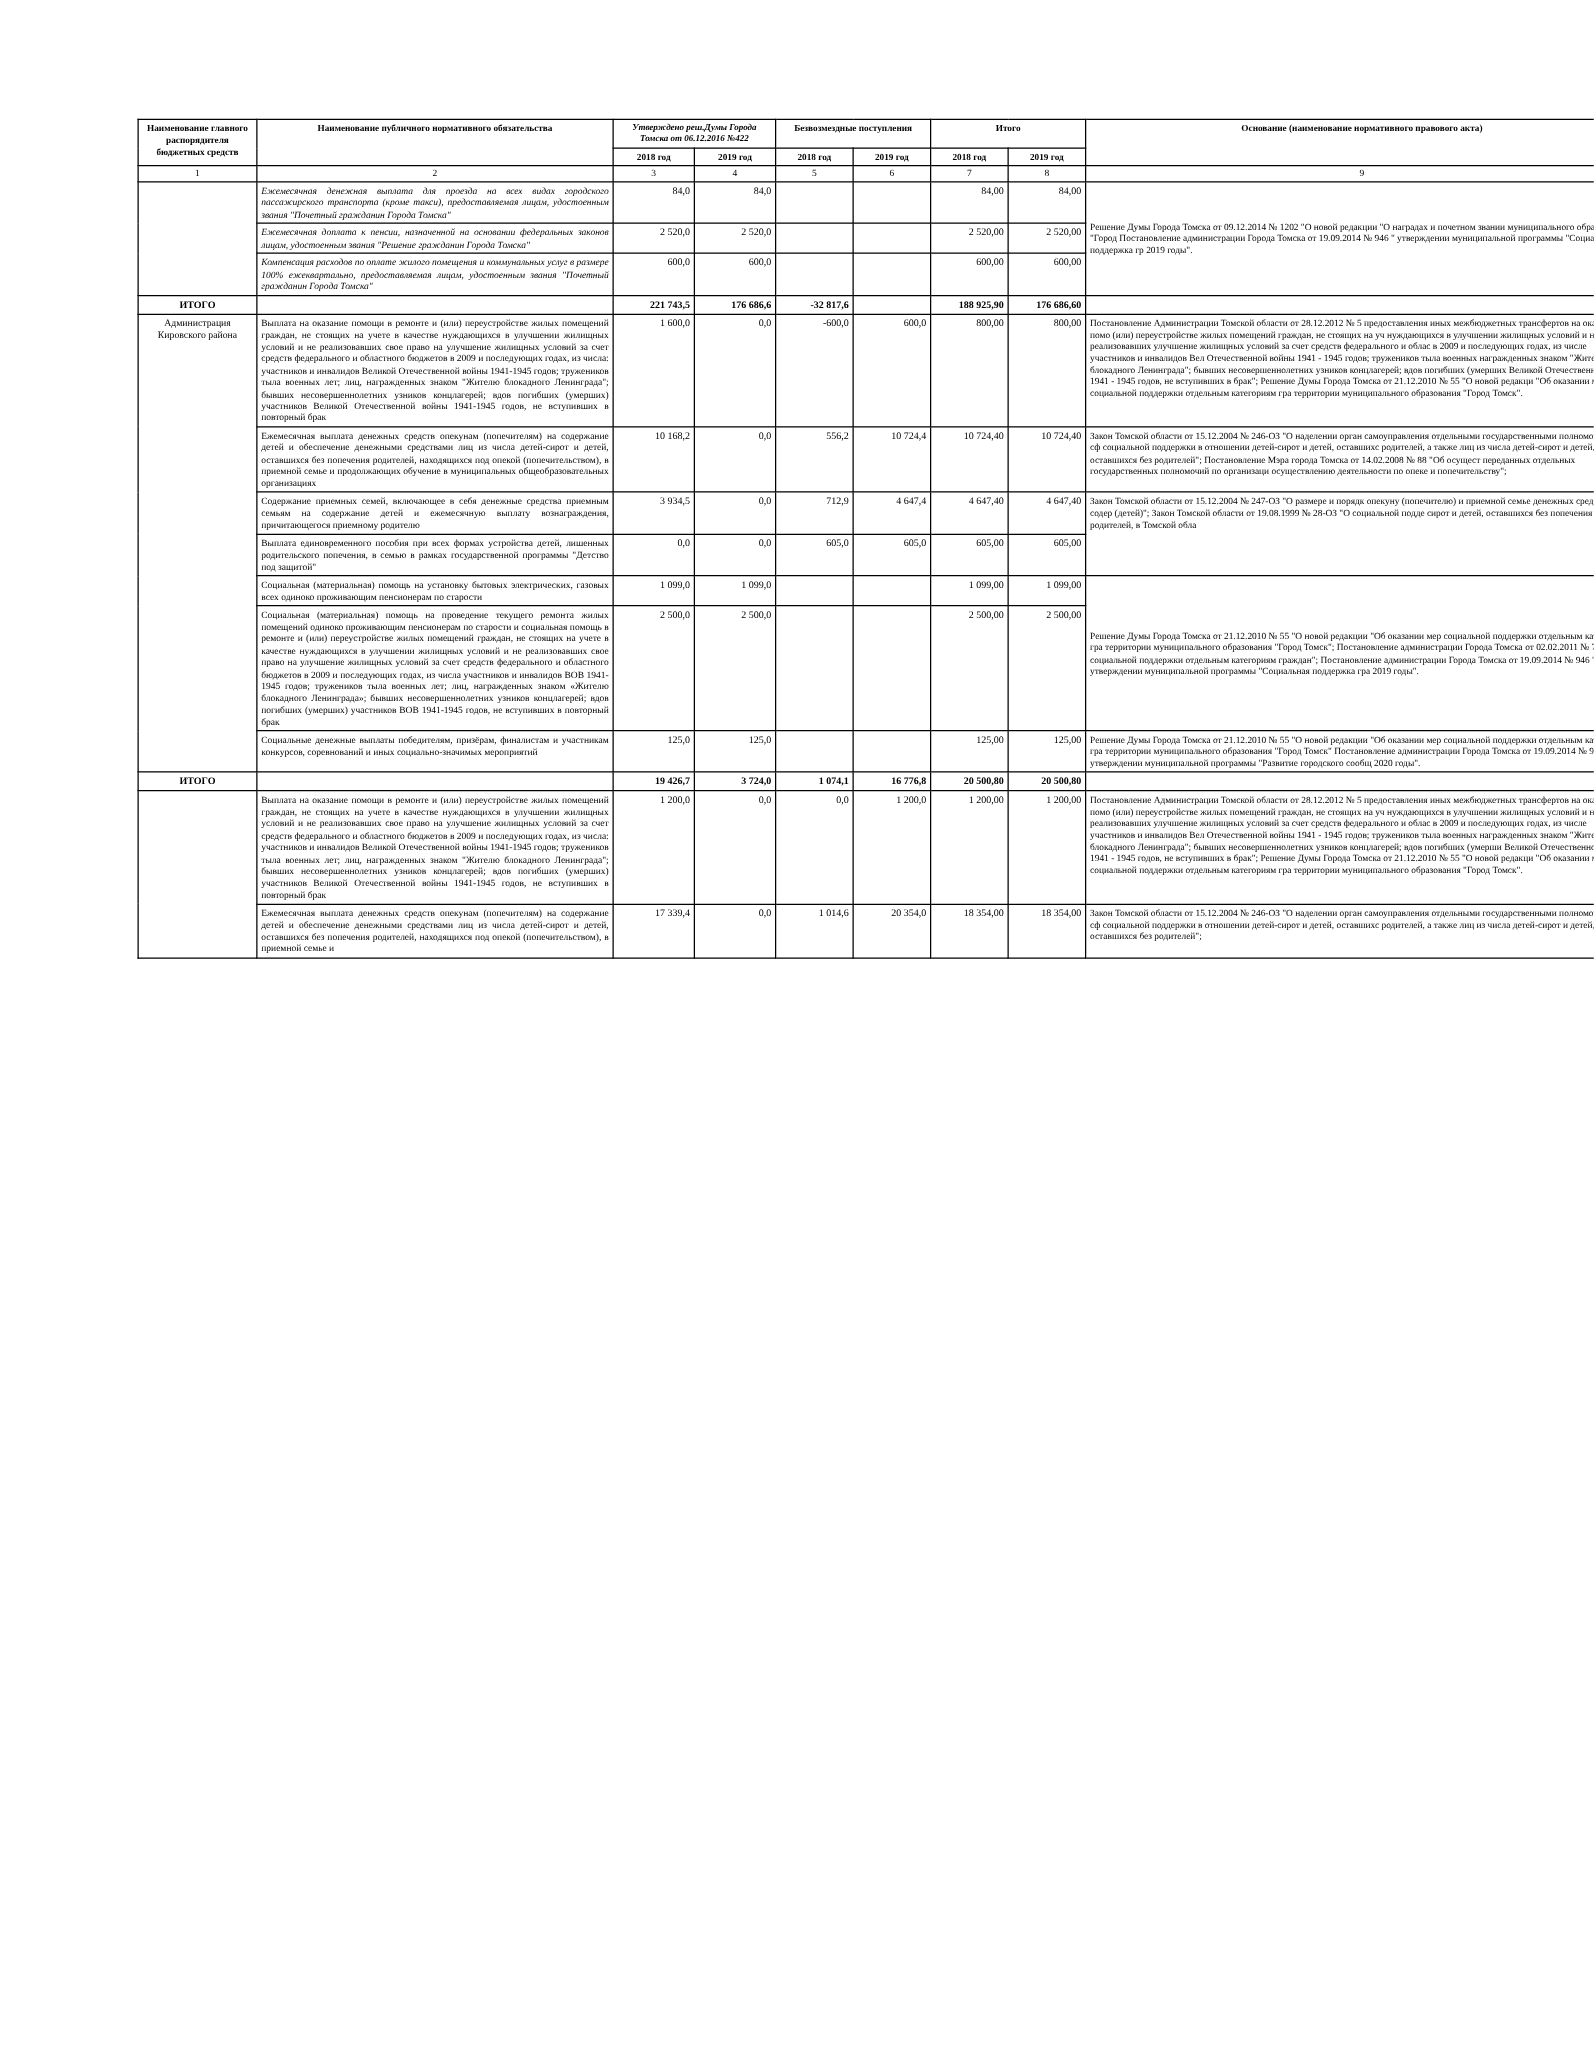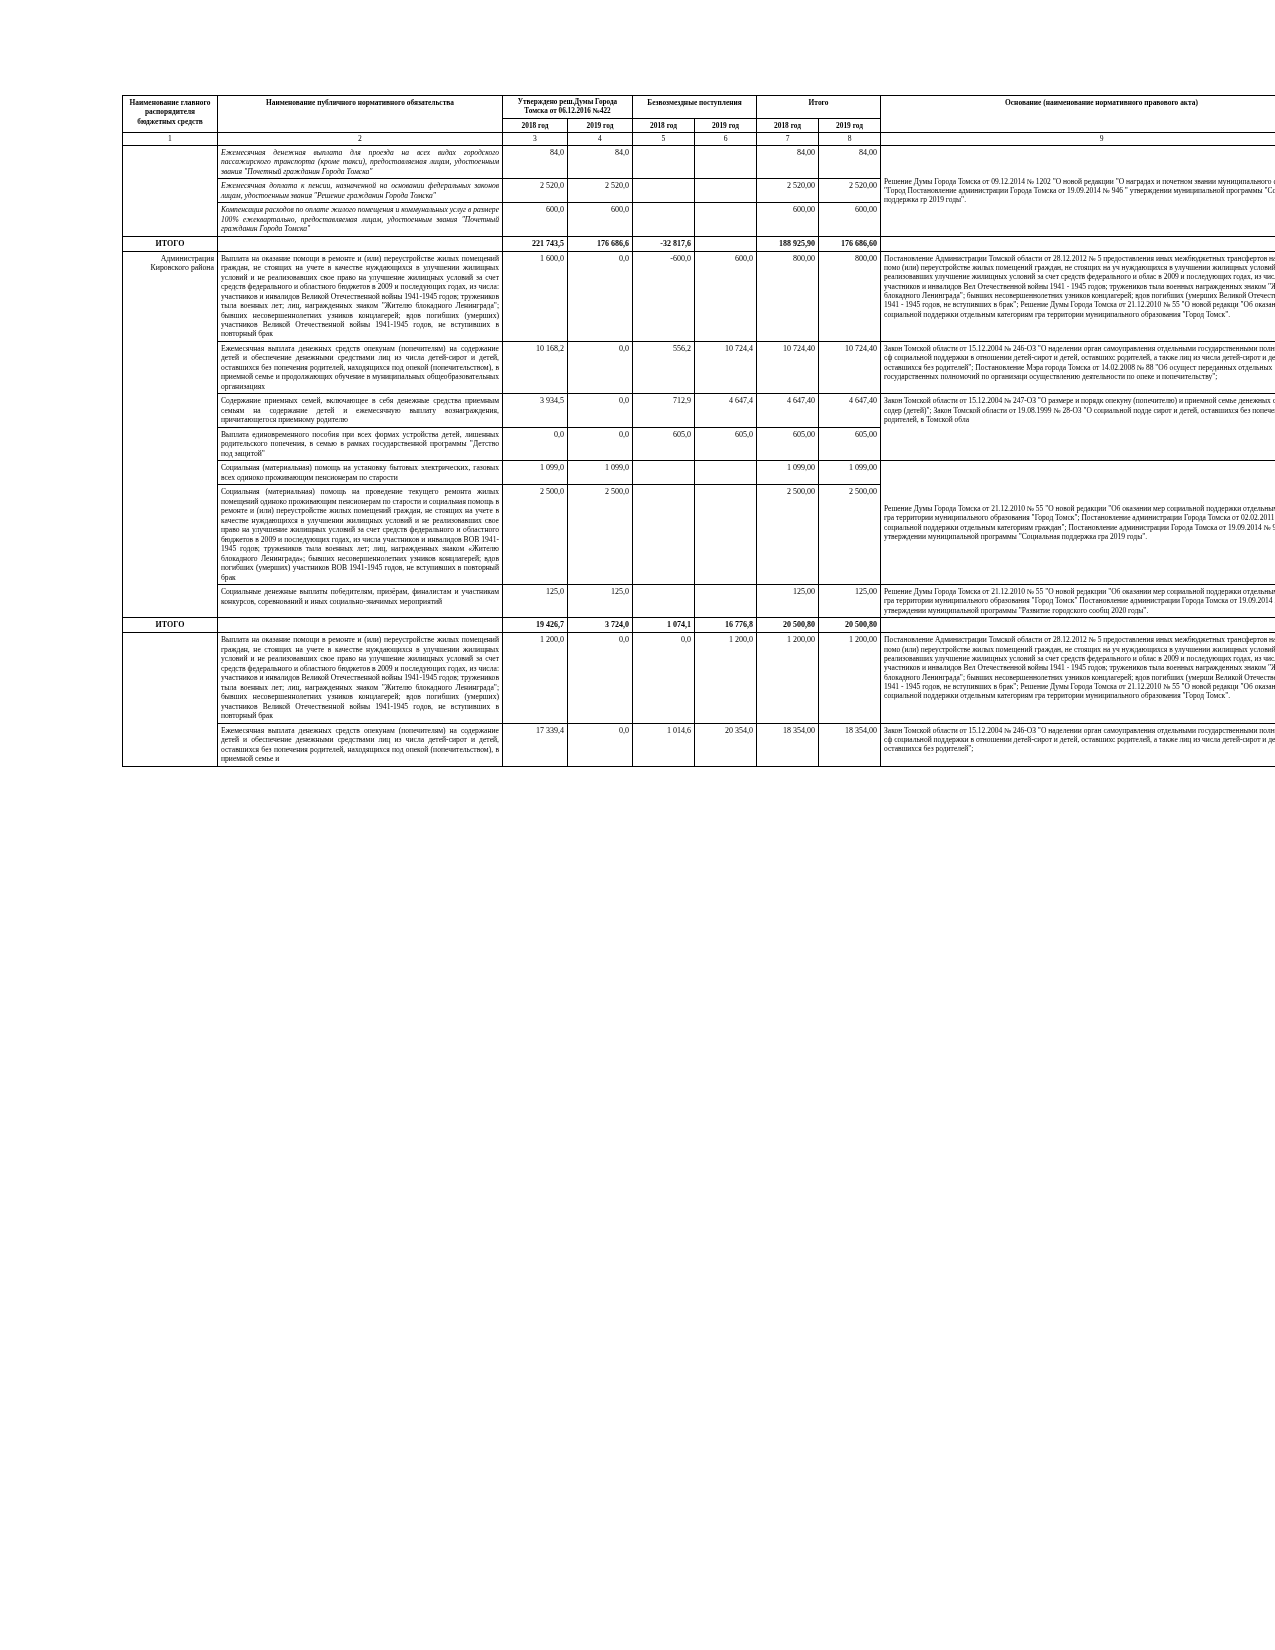--- a/index.html
+++ b/index.html
@@ -12,21 +12,21 @@
     height: 1650px;
     font-family: "Liberation Serif", serif;
     color: #000000;
     overflow: hidden;
   }
   .page {
     position: relative;
     width: 1275px;
     height: 1250px;
     box-sizing: border-box;
-    padding: 95px 0 0 12px;
+    padding: 95px 0 0 0;
   }
   table.doc {
     border-collapse: collapse;
     table-layout: fixed;
     margin-left: 110px;
     width: 1200px;
     font-size: 7.6px;
     line-height: 1.25;
   }
   table.doc th, table.doc td {
@@ -68,34 +68,35 @@
     font-size: 7.6px;
   }
   td.desc.ital { font-style: italic; }
   td.osn {
     font-size: 7.5px;
     text-align: left;
     vertical-align: top;
   }
   td.osn.mid { vertical-align: middle; }
   td.rasp {
-    text-align: right;
+    text-align: center;
     vertical-align: middle;
     font-size: 7.8px;
   }
   tr.itogo td {
     font-weight: bold;
     font-size: 8px;
   }
   tr.itogo td.lbl {
     text-align: center;
     vertical-align: middle;
   }
   .hdr-sub {
     font-size: 7.2px;
+    font-style: italic;
   }
 </style>
 </head>
 <body>
 
 <div class="page">
   <table class="doc">
     <colgroup>
       <col class="c1">
         <col class="c2">

